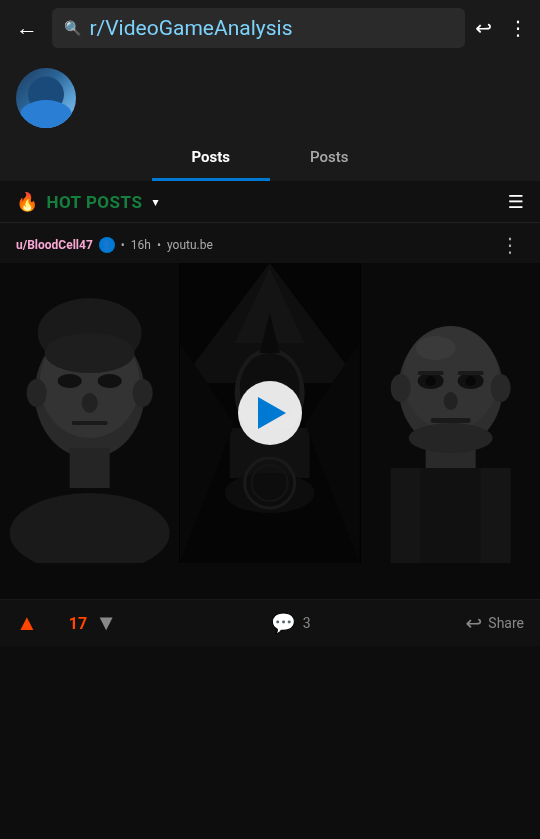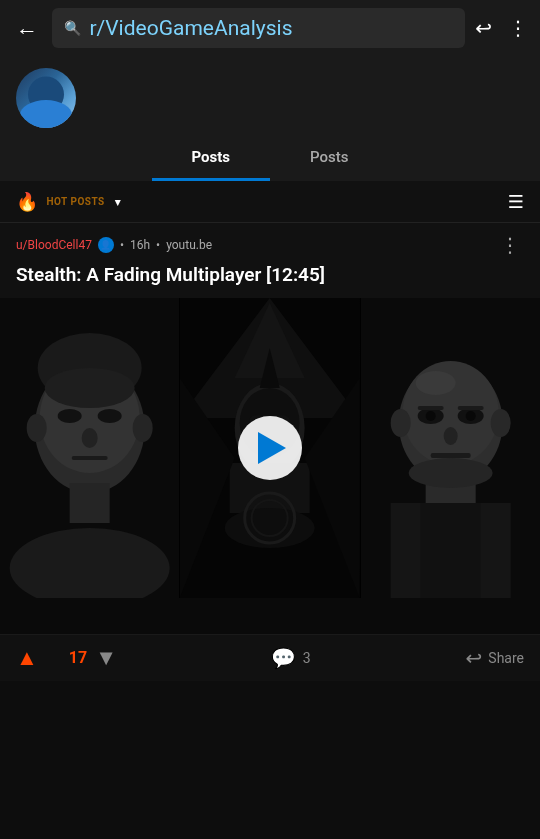--- a/index.html
+++ b/index.html
@@ -149,23 +149,23 @@
       display: flex;
       align-items: center;
       gap: 8px;
     }
 
     .flame-icon {
       font-size: 18px;
     }
 
     .hot-label {
-      font-size: 10px;
+      font-size: 17px;
       font-weight: 700;
-      color: #a16207;
+      color: #15803d;
       letter-spacing: 0.5px;
     }
 
     .dropdown-arrow {
       color: #ffffff;
       font-size: 12px;
       margin-left: 2px;
     }
 
     .list-icon {
@@ -189,22 +189,22 @@
 
     .post-meta-left {
       display: flex;
       align-items: center;
       gap: 6px;
       font-size: 12px;
       color: #aaaaaa;
     }
 
     .username {
-      color: #ef4444;
-      font-weight: 400;
+      color: #f9a8d4;
+      font-weight: 700;
     }
 
     .user-icon {
       display: inline-flex;
       align-items: center;
       justify-content: center;
       width: 16px;
       height: 16px;
       background: #0079d3;
       border-radius: 50%;
@@ -412,21 +412,20 @@
       <span class="username">u/BloodCell47</span>
       <span class="user-icon">👤</span>
       <span class="dot">•</span>
       <span>16h</span>
       <span class="dot">•</span>
       <span>youtu.be</span>
     </div>
     <span class="more-btn">⋮</span>
   </div>
 
-  <div class="post-title">Stealth: A Fading Multiplayer [12:45]</div>
 
   <div class="video-container">
 
     <div class="video-panel">
       <div class="panel-content panel1-bg">
         <svg width="100%" height="100%" viewBox="0 0 180 300" xmlns="http://www.w3.org/2000/svg" preserveAspectRatio="xMidYMid slice">
 
           <rect width="180" height="300" fill="#0a0a0a"></rect>
 
           <ellipse cx="90" cy="130" rx="55" ry="65" fill="#2a2a2a"></ellipse>

